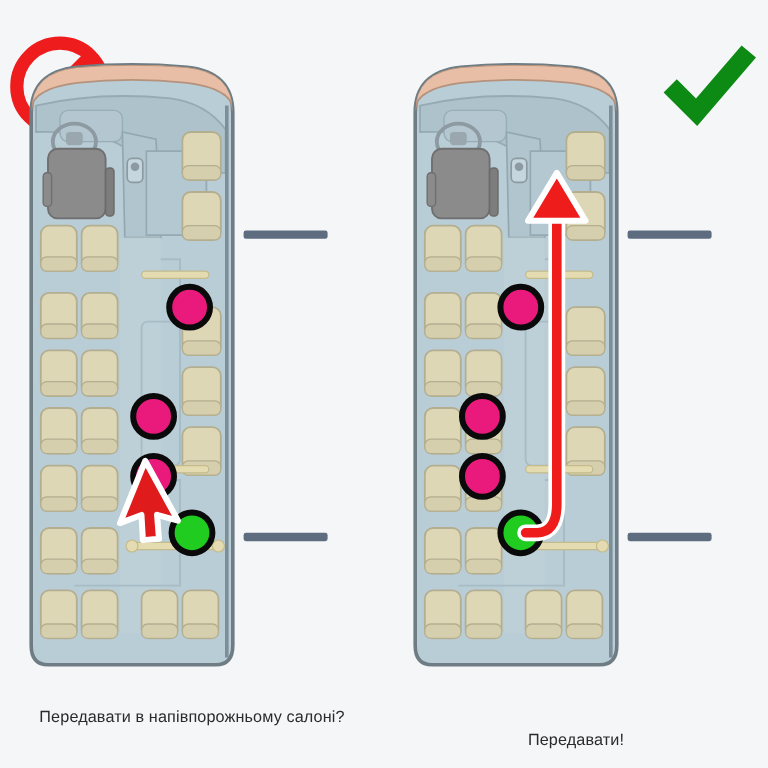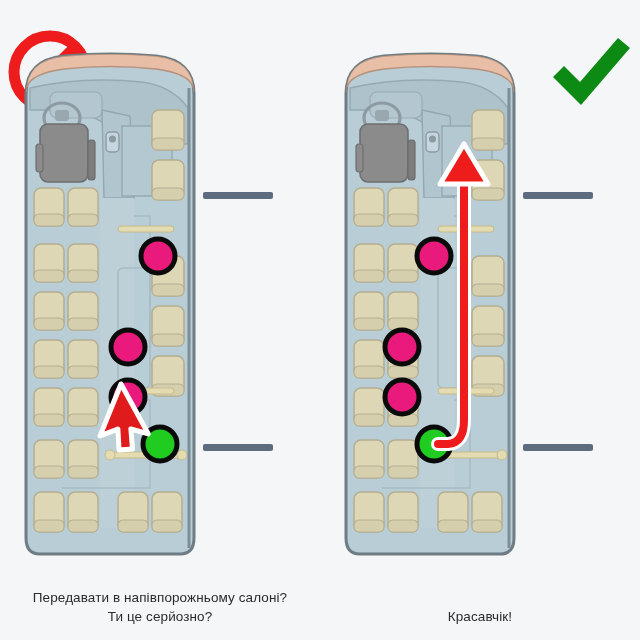--- a/index.html
+++ b/index.html
@@ -227,21 +227,20 @@
         <circle cx="128" cy="377" r="17" fill="#ea1a7d" stroke="#0a0a0a" stroke-width="5"></circle>
         <circle cx="160" cy="424" r="17" fill="#1fcc1f" stroke="#0a0a0a" stroke-width="5"></circle>
 
         <g transform="translate(121,364) rotate(22)">
           <path d="M0 0 L0 56 L14 43 L23 62 L35 56 L26 38 L44 36 Z" fill="#e01b1b" stroke="#ffffff" stroke-width="5" stroke-linejoin="round"></path>
         </g>
       </svg>
     </div>
 
     <div class="caption caption-l1">Передавати в напівпорожньому салоні?</div>
-    <div class="caption caption-l2">Ти це серйозно?</div>
   </div>
 
   <div class="panel panel-right">
 
     <div class="badge" style="left:228px;top:10px;width:86px;height:86px;">
       <svg width="86" height="86" viewBox="0 0 86 86">
         <path d="M5 47 L16 36 L32 52 L70 8 L82 18 L33 75 Z" fill="#0c8a13"></path>
       </svg>
     </div>
 
@@ -394,16 +393,16 @@
         <circle cx="114" cy="424" r="17" fill="#1fcc1f" stroke="#0a0a0a" stroke-width="5"></circle>
 
         <g>
           <path d="M118 424 L128 424 Q144 423 144 400 L144 150" fill="none" stroke="#ffffff" stroke-width="14" stroke-linecap="round" stroke-linejoin="round"></path>
           <path d="M118 424 L128 424 Q144 423 144 400 L144 150" fill="none" stroke="#ef1c1c" stroke-width="8" stroke-linecap="round" stroke-linejoin="round"></path>
           <path d="M144 124 L168 164 L120 164 Z" fill="#ef1c1c" stroke="#ffffff" stroke-width="5" stroke-linejoin="round"></path>
         </g>
       </svg>
     </div>
 
-    <div class="caption caption-l2">Красавчік!</div>
+    <div class="caption caption-l2">Передавати!</div>
   </div>
 
 </div>
 
 </body></html>

